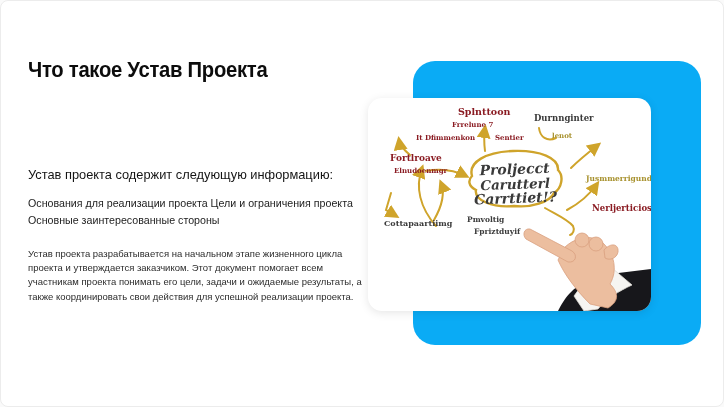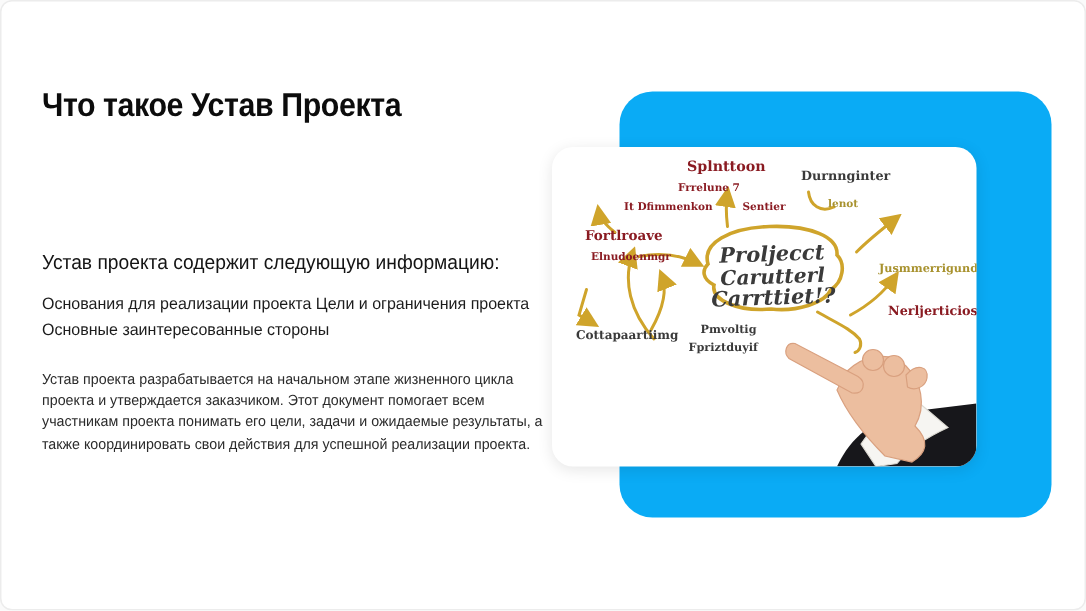--- a/index.html
+++ b/index.html
@@ -60,21 +60,21 @@
   .lbl-dfimmenkon{left:48px;top:36px;font-size:7px;text-align:center;}
   .lbl-sentier{left:117px;top:36px;font-size:7px;padding-left:10px;}
   .lbl-durnnginter{left:166px;top:16px;font-size:8.5px;text-align:right;}
   .lbl-lenot{left:184px;top:34px;font-size:7px;}
   .lbl-fortlroave{left:22px;top:56px;font-size:9px;}
   .lbl-elnudoenmgr{left:26px;top:69px;font-size:7px;}
   .lbl-nerljerticios{left:224px;top:61px;font-size:8.5px;margin-top:45px;}
   .lbl-jusmmerrigundt{left:218px;top:77px;font-size:7.5px;}
   .lbl-cottapaartiimg{left:16px;top:121px;font-size:8px;}
   .lbl-pmvoltig{left:99px;top:118px;font-size:7.5px;}
-  .lbl-fpriztduyif{left:91px;top:130px;font-size:7.5px;}
+  .lbl-fpriztduyif{left:106px;top:130px;font-size:7.5px;}
 </style>
 </head>
 <body>
 
 <div class="canvas">
 
   <div class="slide-title">Что такое Устав Проекта</div>
   <div class="slide-subtitle">Устав проекта содержит следующую информацию:</div>
 
   <div class="slide-list">

